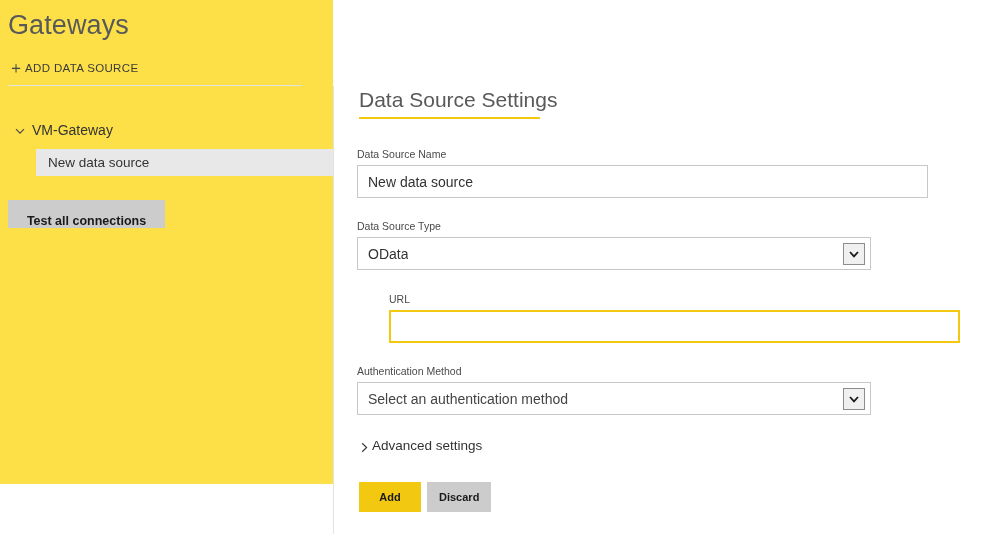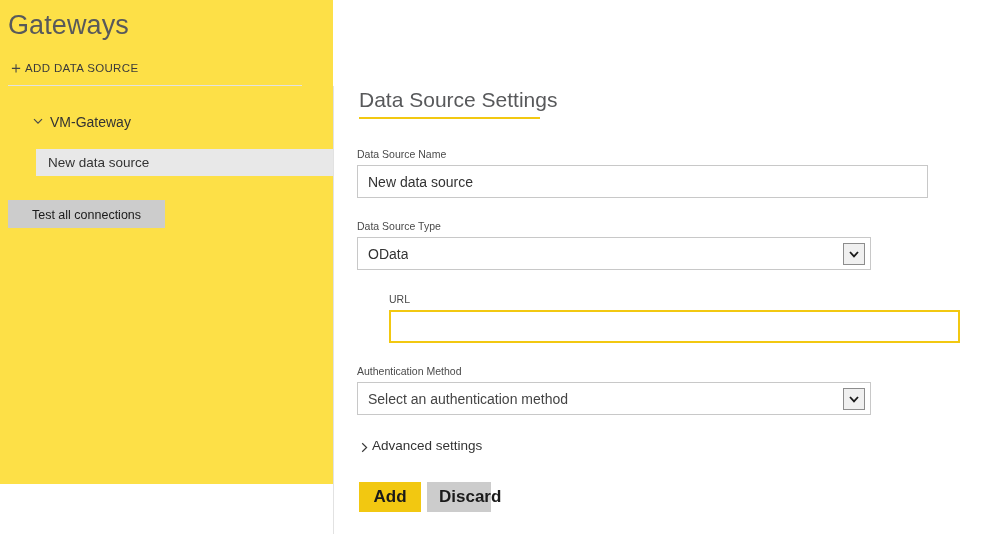--- a/index.html
+++ b/index.html
@@ -74,22 +74,22 @@
 
   #gateway-tree {
     position: absolute;
     left: 0;
     top: 114px;
     width: 333px;
   }
 
   .tree-group-header {
     display: flex;
-    align-items: flex-start;
-    padding-left: 31px;
+    align-items: flex-end;
+    padding-left: 13px;
     height: 24px;
     cursor: pointer;
     user-select: none;
   }
   .tree-group-header .chevron {
     width: 14px;
     height: 14px;
     margin-right: 5px;
     flex: 0 0 auto;
     display: inline-block;
@@ -123,24 +123,24 @@
   #test-all-connections-button {
     position: absolute;
     left: 8px;
     top: 200px;
     width: 157px;
     height: 28px;
     background: #cccccc;
     border: none;
     color: #1a1a1a;
     font-size: 12.5px;
-    font-weight: normal;
+    font-weight: bold;
     font-family: "Liberation Sans", sans-serif;
     cursor: pointer;
-    padding: 8px;
+    padding: 14px;
   }
 
   
   #panel-divider {
     position: absolute;
     left: 333px;
     top: 86px;
     width: 1px;
     height: 448px;
     background: #e2e2e2;
@@ -258,21 +258,21 @@
     position: absolute;
     left: 25px;
     top: 482px;
     display: flex;
     gap: 6px;
   }
   .action-button {
     height: 30px;
     border: none;
     font-family: "Liberation Sans", sans-serif;
-    font-size: 17px;
+    font-size: 11px;
     font-weight: bold;
     color: #1a1a1a;
     cursor: pointer;
     padding: 0 12px;
     min-width: 62px;
   }
   #add-button { background: #f2c811; width: 62px; }
   #discard-button { background: #cccccc; width: 64px; }
 </style>
 </head>

